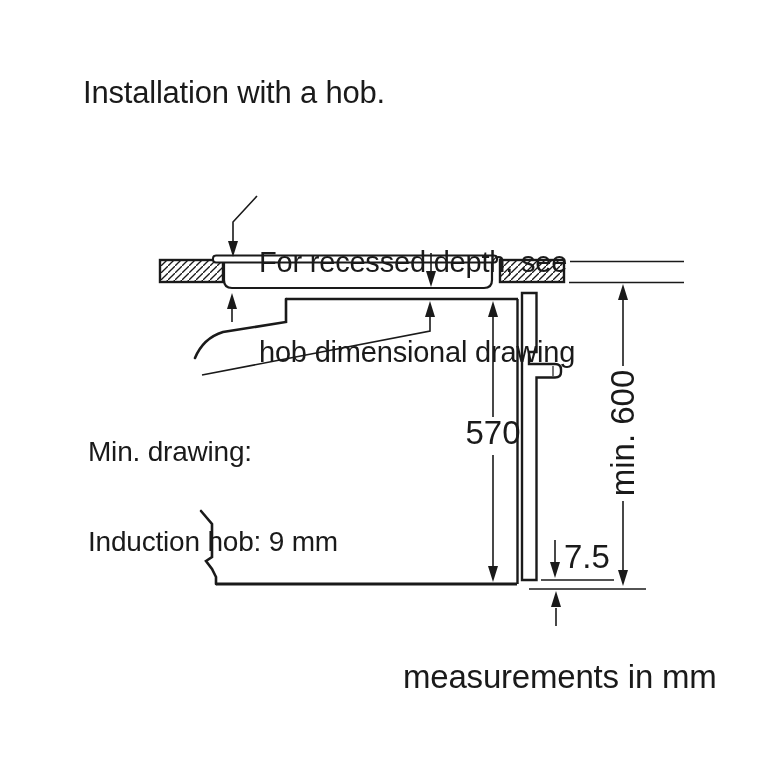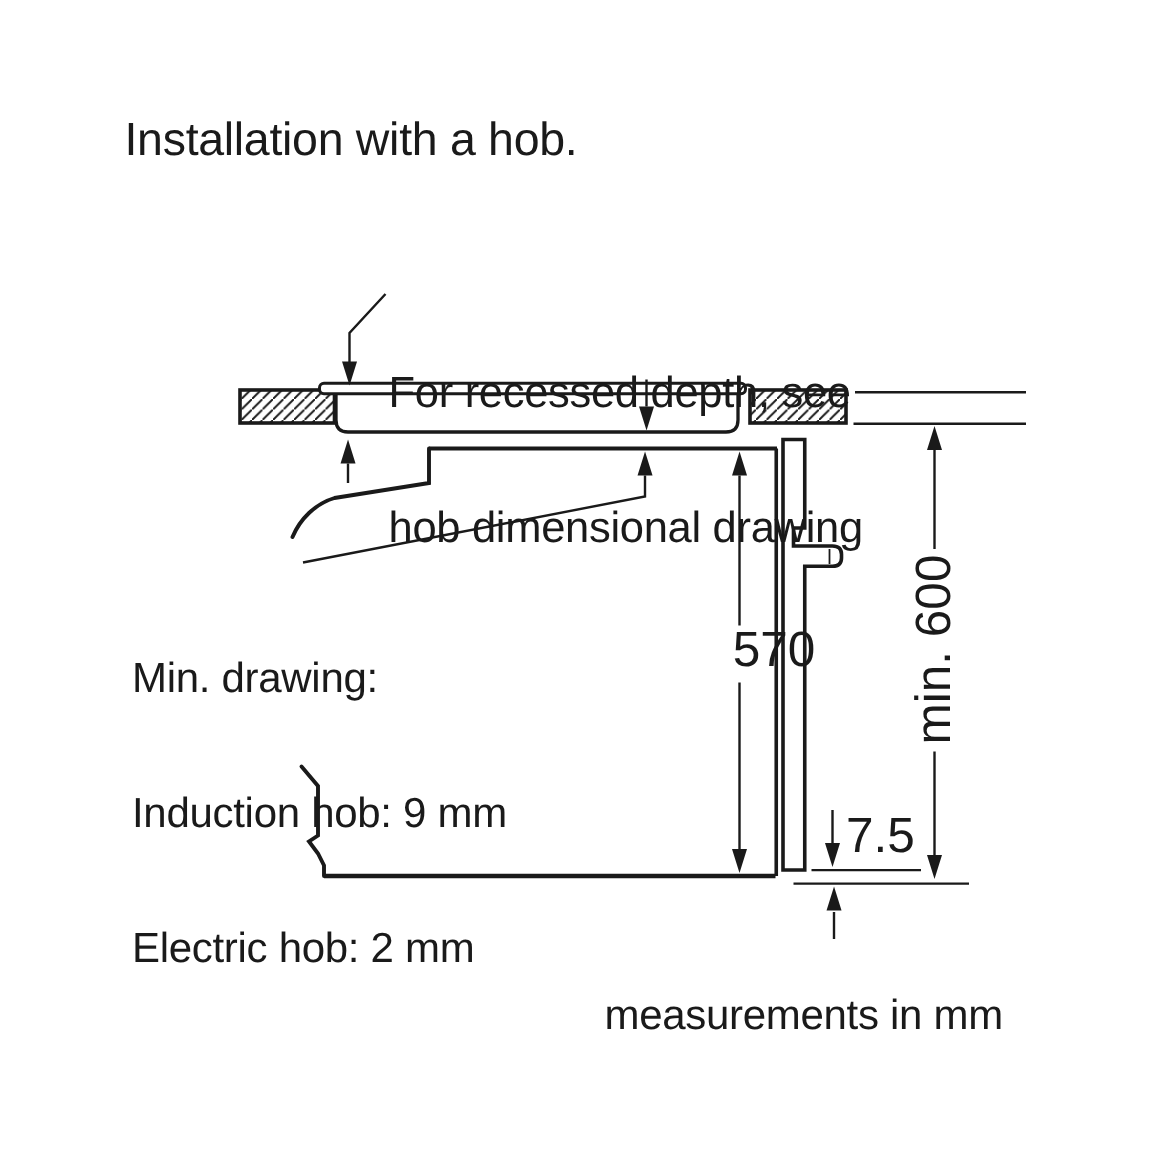--- a/index.html
+++ b/index.html
@@ -8,28 +8,28 @@
     width:770px;height:770px;
     background:#ffffff;
     font-family:"Liberation Sans", sans-serif;
     color:#1a1a1a;
     overflow:hidden;
   }
   .txt{position:absolute;white-space:pre;color:#1a1a1a;}
   .title{left:83px;top:77px;font-size:31px;line-height:32px;letter-spacing:-0.2px;}
   .annot{left:259px;top:187px;font-size:29px;line-height:30px;letter-spacing:-0.2px;}
   .mindist{left:88px;top:377px;font-size:28px;line-height:30px;letter-spacing:-0.2px;}
-  .dim570{left:482px;top:416px;width:68px;text-align:center;font-size:33px;line-height:33px;}
+  .dim570{left:459px;top:416px;width:68px;text-align:center;font-size:33px;line-height:33px;}
   .dim600{
     left:622px;top:433px;font-size:33px;line-height:33px;
     transform:translate(-50%,-50%) rotate(-90deg);
     transform-origin:center center;
   }
   .dim75{left:564px;top:540px;font-size:33px;line-height:33px;}
-  .footer{left:403px;top:662px;font-size:28px;line-height:30px;letter-spacing:-0.2px;}
+  .footer{left:403px;top:662px;font-size:33px;line-height:30px;letter-spacing:-0.2px;}
   svg{position:absolute;left:0;top:0;}
   svg line, svg path, svg polyline{stroke:#1a1a1a;fill:none;}
   svg polygon{fill:#1a1a1a;stroke:none;}
   .fillwhite{fill:#ffffff;}
 </style>
 </head>
 <body>
 
 <div id="canvas">
 
@@ -106,21 +106,20 @@
   <div class="txt annot">
     <div>For recessed depth, see</div>
     <div>hob dimensional drawing</div>
   </div>
 
   <div class="txt title">Installation with a hob.</div>
 
   <div class="txt mindist">
     <div>Min. drawing:</div>
     <div>Induction hob: 9 mm</div>
-    <div>Electric hob: 2 mm</div>
   </div>
 
   <div class="txt dim570">570</div>
 
   <div class="txt dim600">min. 600</div>
 
   <div class="txt dim75">7.5</div>
 
   <div class="txt footer">measurements in mm</div>
 </div>

